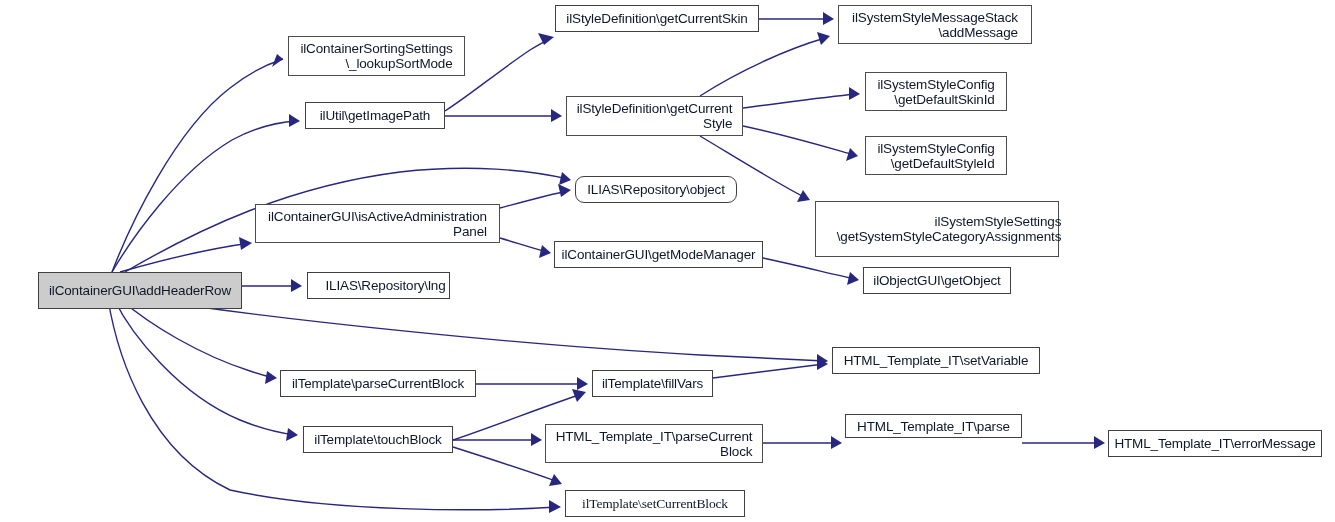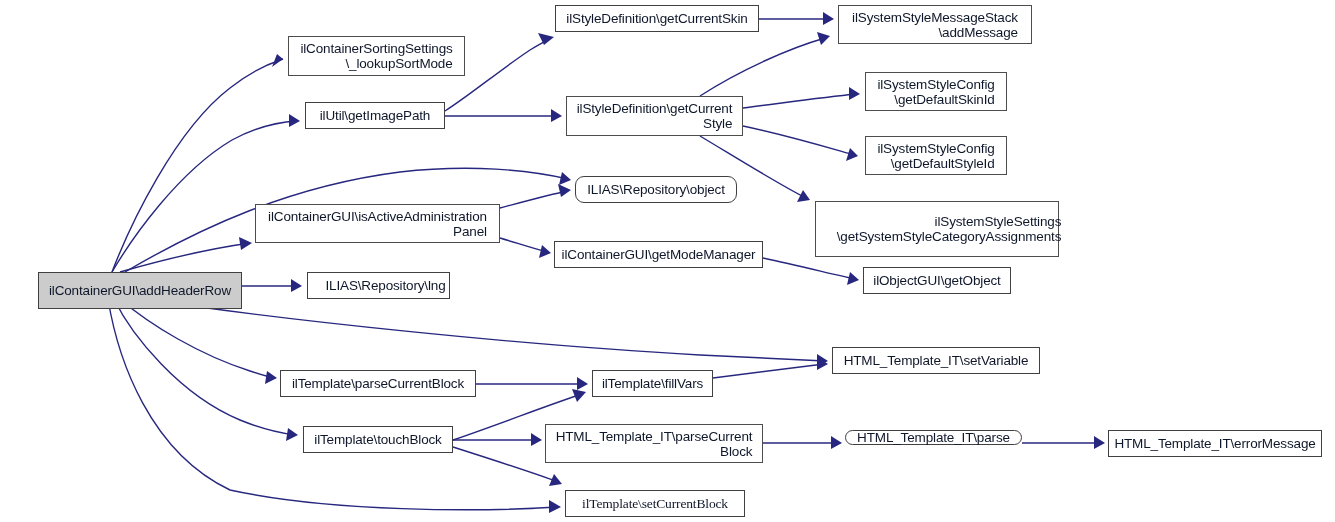--- a/index.html
+++ b/index.html
@@ -187,16 +187,16 @@
       <div class="node-box thick" style="left: 838px; top: 5px; width: 194px; height: 39px;">ilSystemStyleMessageStack
 \addMessage</div>
       <div class="node-box thick" style="left: 865px; top: 72px; width: 142px; height: 39px;">ilSystemStyleConfig
 \getDefaultSkinId</div>
       <div class="node-box thick" style="left: 865px; top: 136px; width: 142px; height: 39px;">ilSystemStyleConfig
 \getDefaultStyleId</div>
       <div class="node-box thick" style="left: 815px; top: 201px; width: 244px; height: 56px; padding-left: 24px;">ilSystemStyleSettings
 \getSystemStyleCategoryAssignments</div>
       <div class="node-box" style="left: 863px; top: 267px; width: 148px; height: 27px;">ilObjectGUI\getObject</div>
       <div class="node-box" style="left: 832px; top: 347px; width: 208px; height: 27px;">HTML_Template_IT\setVariable</div>
-      <div class="node-box" style="left: 845px; top: 430px; width: 177px; height: 15px; border-radius: 12px;">HTML_Template_IT\parse</div>
+      <div class="node-box" style="left: 845px; top: 414px; width: 177px; height: 24px;">HTML_Template_IT\parse</div>
       <div class="node-box" style="left: 1108px; top: 430px; width: 214px; height: 27px;">HTML_Template_IT\errorMessage</div>
     </div>
 </div>
 
 </body></html>

